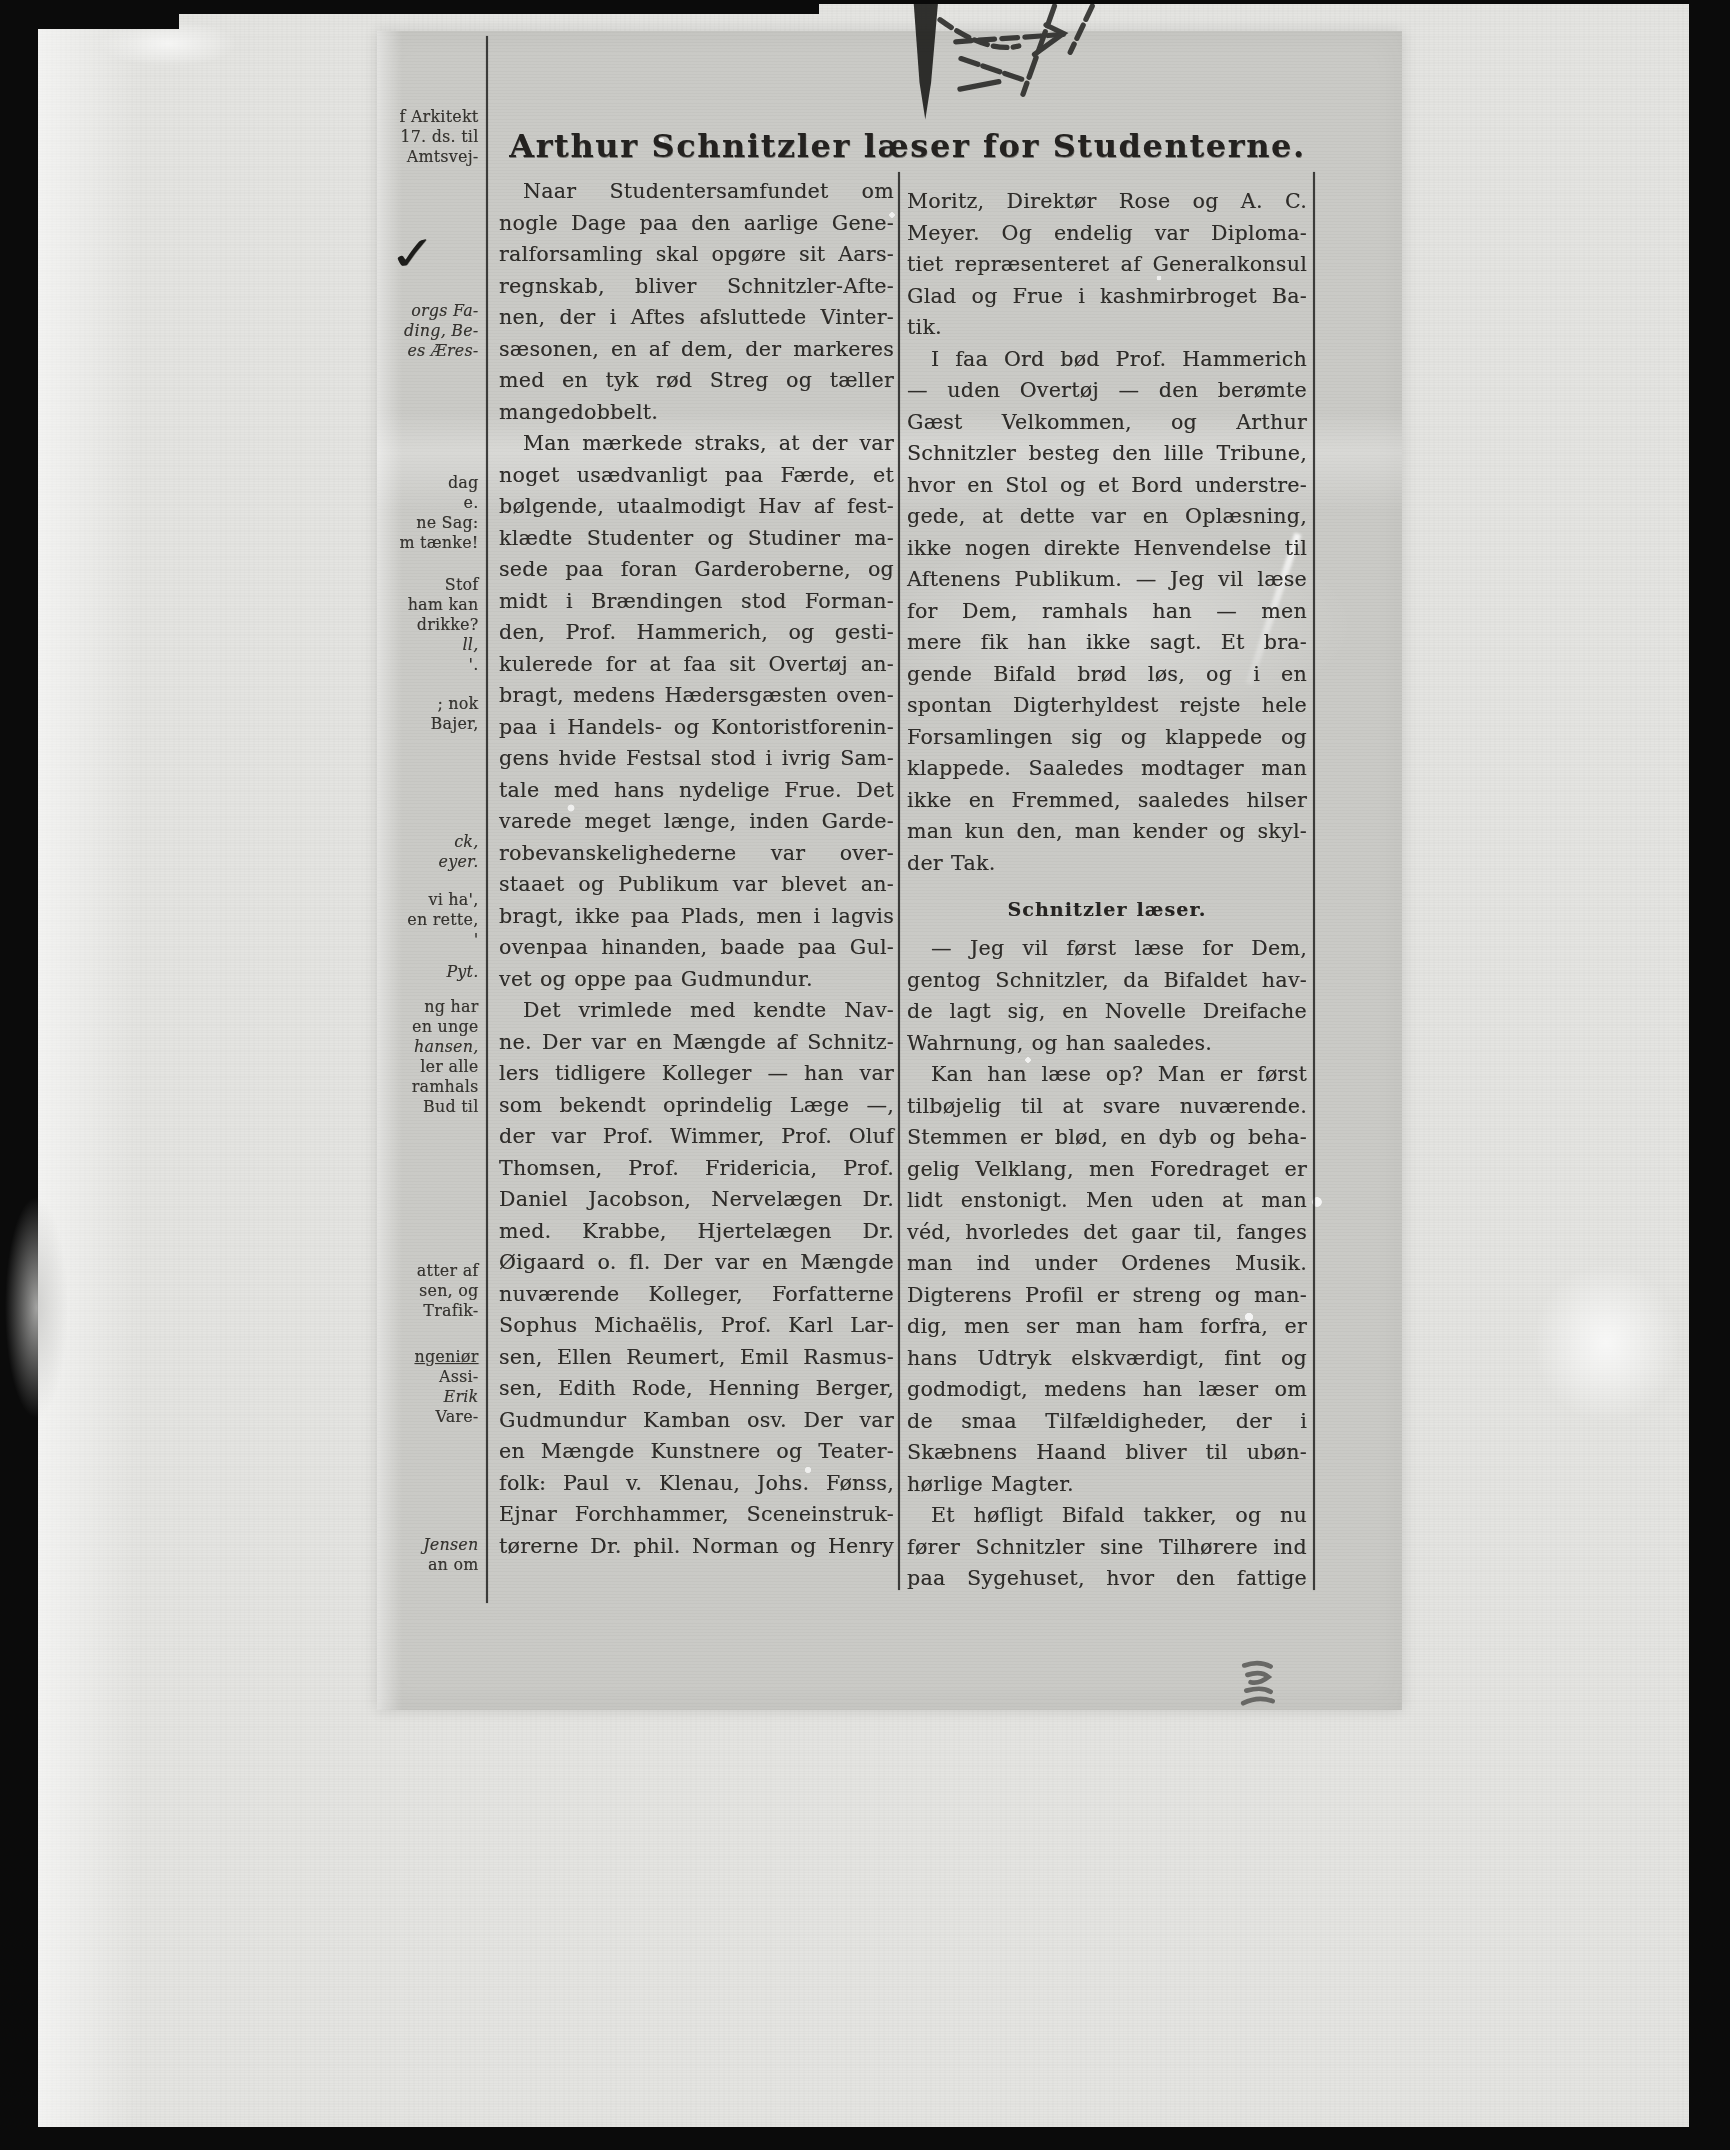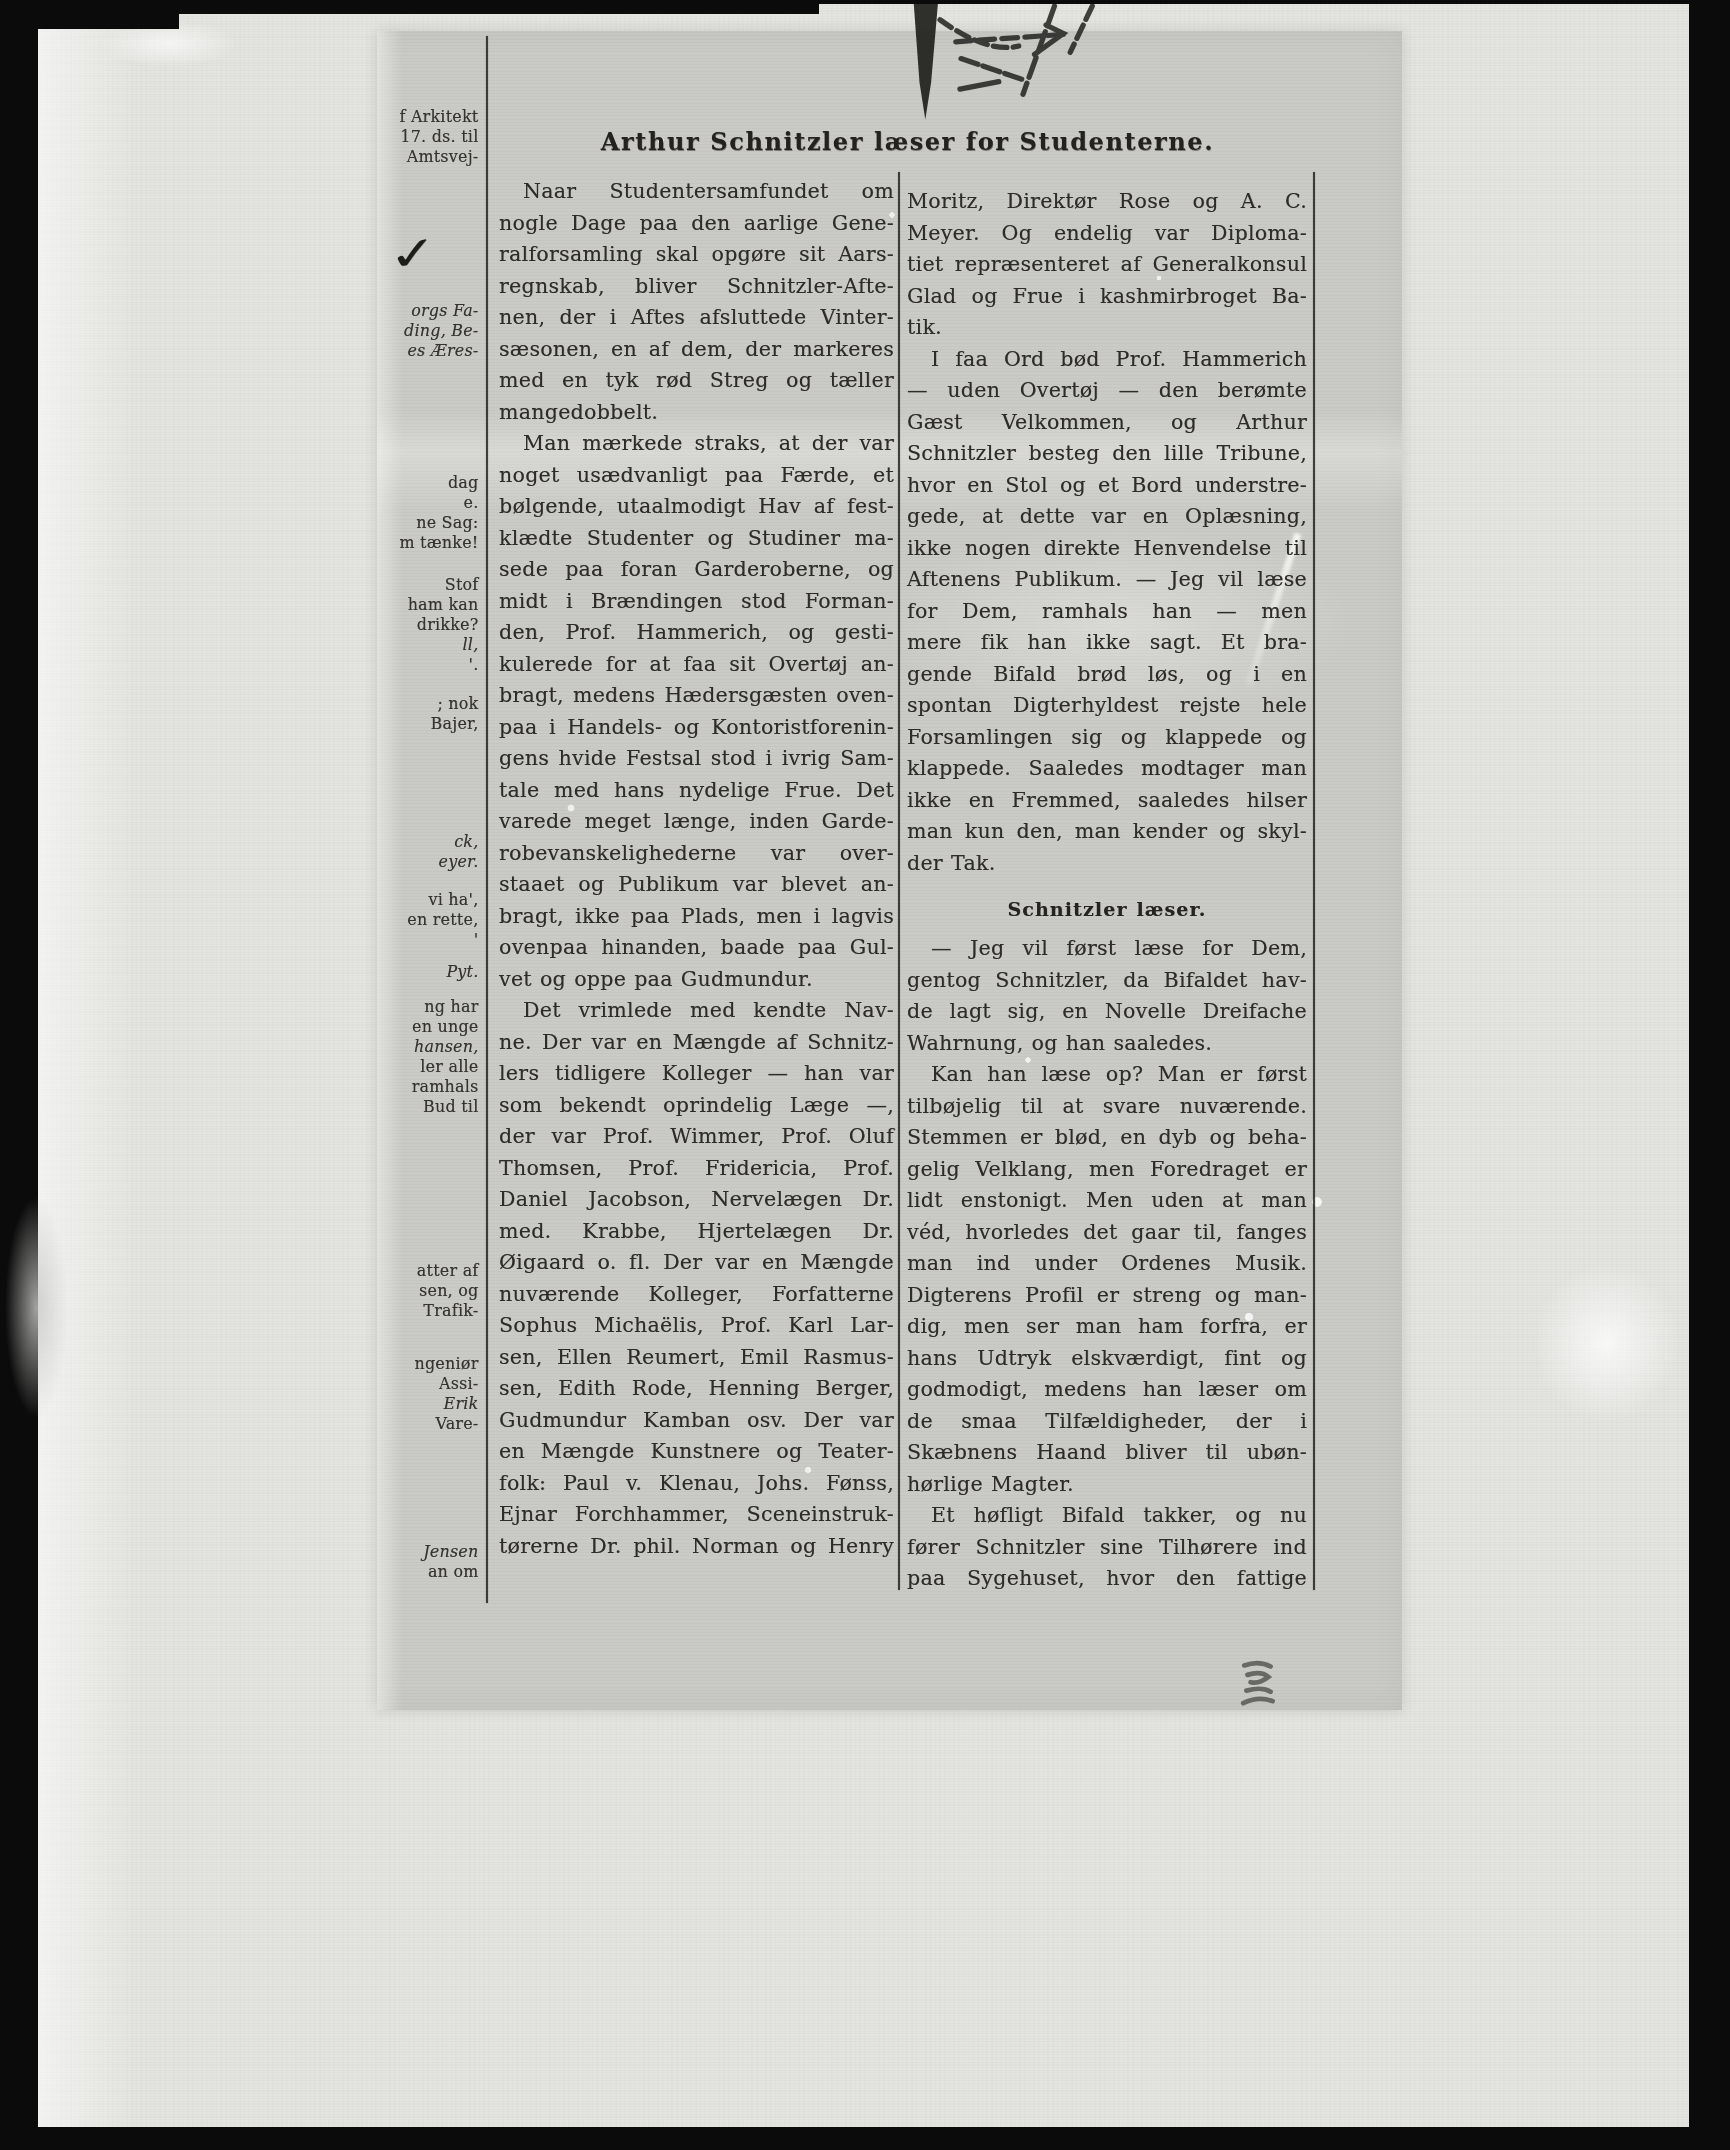--- a/index.html
+++ b/index.html
@@ -33,21 +33,21 @@
           radial-gradient(circle 4.7px at 284px 110px, rgba(255,255,255,.8) 0 60%, transparent 70%),
           radial-gradient(circle 3.7px at 782px 247px, rgba(255,255,255,.7) 0 60%, transparent 70%),
           radial-gradient(circle 5.3px at 194px 777px, rgba(255,255,255,.7) 0 60%, transparent 70%),
           radial-gradient(circle 4.2px at 651px 1029px, rgba(255,255,255,.75) 0 60%, transparent 70%),
           radial-gradient(circle 6.3px at 872px 1286px, rgba(255,255,255,.8) 0 60%, transparent 70%),
           radial-gradient(circle 4.7px at 431px 1439px, rgba(255,255,255,.7) 0 60%, transparent 70%),
           radial-gradient(circle 7.4px at 940px 1171px, rgba(255,255,255,.8) 0 60%, transparent 70%),
           radial-gradient(circle 4.2px at 515px 184px, rgba(255,255,255,.7) 0 60%, transparent 70%);}
   
   .headline{position:absolute;left:121px;top:96px;width:819px;margin:0;
-        font-size:24px;font-weight:bold;letter-spacing:1.6px;text-align:center;
+        font-size:32px;font-weight:bold;letter-spacing:1.6px;text-align:center;
         color:#242220;text-shadow:0.5px 0.5px 0.5px rgba(60,58,54,0.55);}
   
   .rule{position:absolute;width:2.1px;background:rgba(24,24,22,0.8);box-shadow:0 0 1.1px rgba(24,24,22,0.6);}
   .r1{left:109px;top:5.3px;height:1567px;}
   .r2{left:521px;top:141px;height:1418px;}
   .r3{left:936px;top:141px;height:1418px;}
   
   .col{position:absolute;font-size:20.5px;line-height:31.5px;color:#2e2c29;
         letter-spacing:0.3px;word-spacing:1.3px;
         text-shadow:0.3px 0.3px 0.5px rgba(62,60,56,0.5);}
@@ -133,21 +133,21 @@
           <div class="tl i" style="margin-top: 12px;">Pyt.</div>
           <div class="tl " style="margin-top: 14.7px;">ng har</div>
           <div class="tl ">en unge</div>
           <div class="tl i">hansen,</div>
           <div class="tl ">ler alle</div>
           <div class="tl ">ramhals</div>
           <div class="tl ">Bud til</div>
           <div class="tl " style="margin-top: 144px;">atter af</div>
           <div class="tl ">sen, og</div>
           <div class="tl ">Trafik-</div>
-          <div class="tl " style="margin-top: 33px;">ngeniør</div>
+          <div class="tl " style="margin-top: 26px; text-decoration: underline;">ngeniør</div>
           <div class="tl ">Assi-</div>
           <div class="tl i">Erik</div>
           <div class="tl ">Vare-</div>
           <div class="tl i" style="margin-top: 108px;">Jensen</div>
           <div class="tl ">an om</div>
         </div>
 
       <div class="col colL">
           <div class="tl fi">Naar Studentersamfundet om</div>
           <div class="tl ">nogle Dage paa den aarlige Gene-</div>

